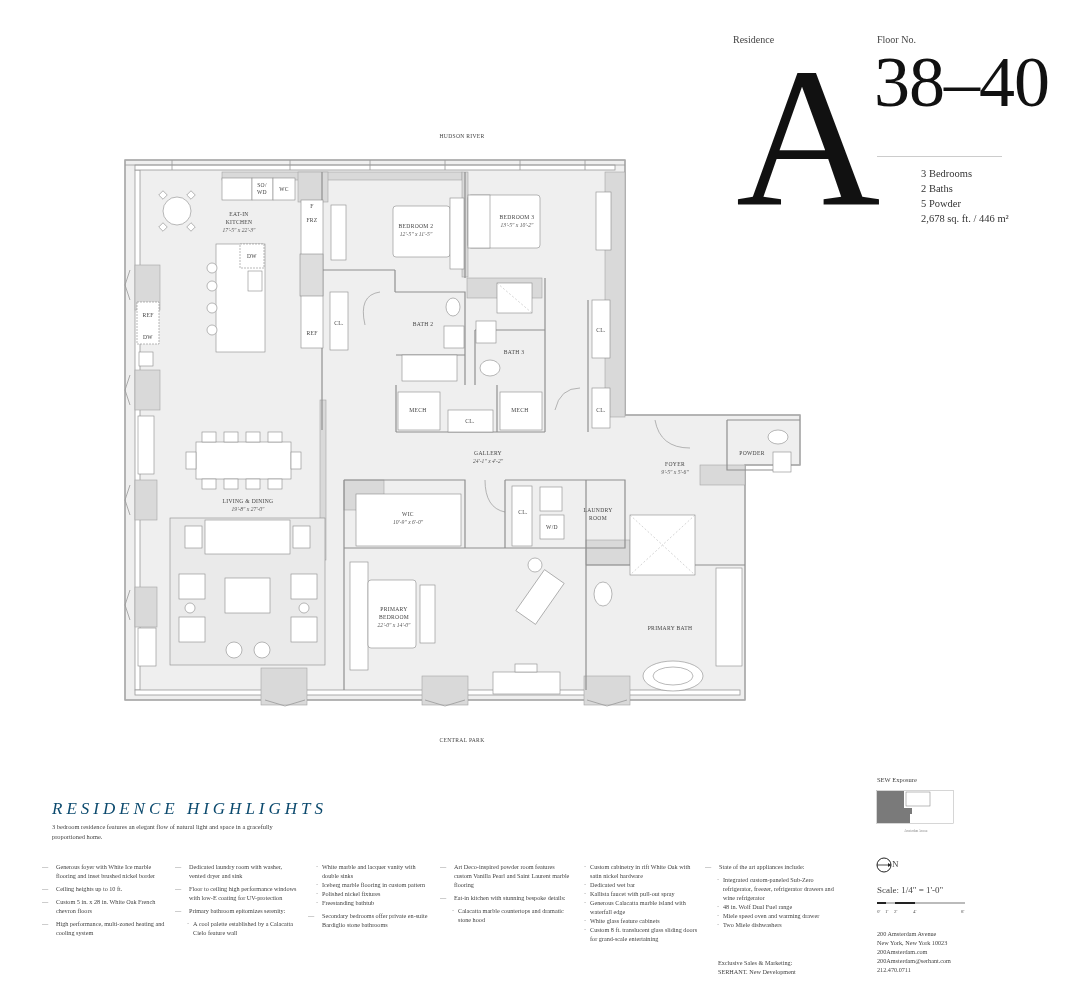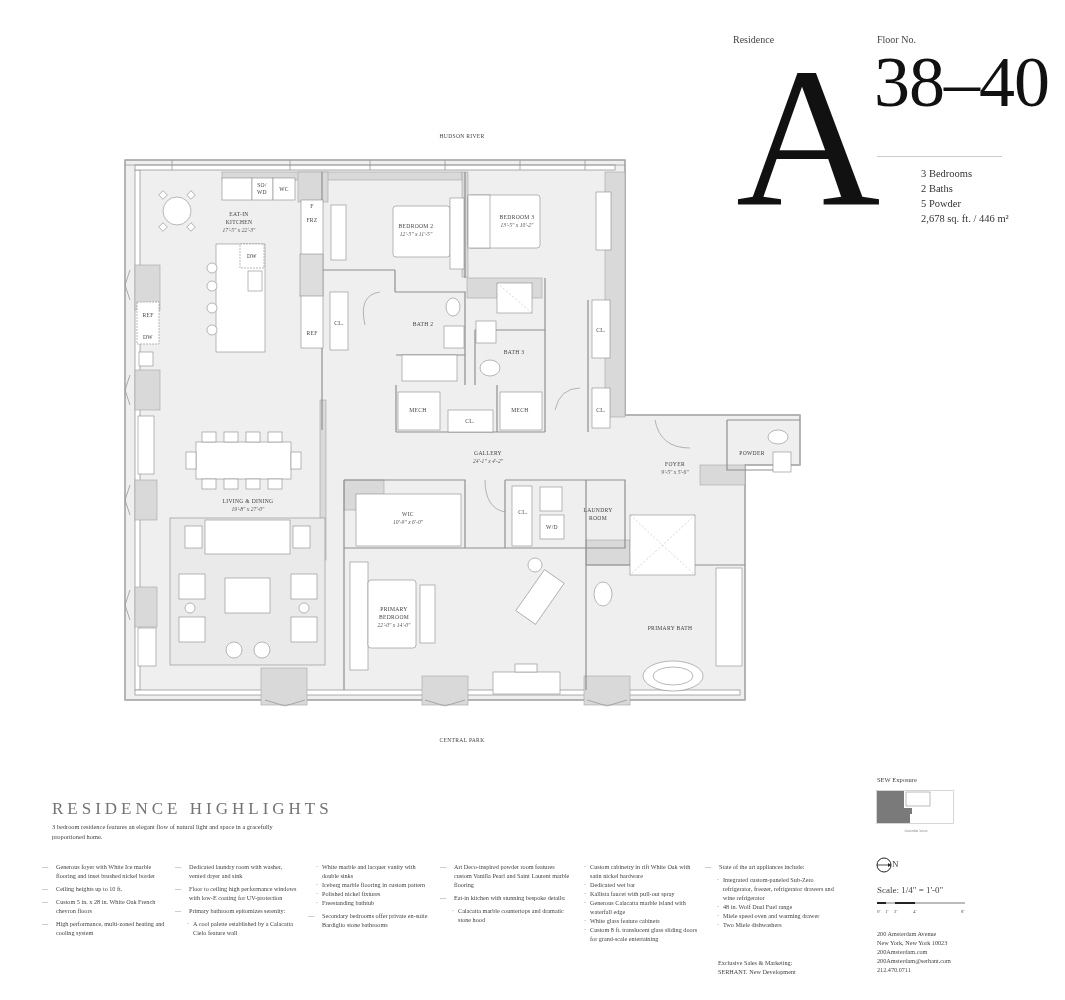--- a/index.html
+++ b/index.html
@@ -6,21 +6,21 @@
   body{width:1065px;height:1000px;position:relative;overflow:hidden;font-family:"DejaVu Serif","Liberation Serif",serif;color:#2a2a2a;}
   .abs{position:absolute;}
   .small-label{font-size:10px;color:#444;font-family:"Liberation Serif",serif;}
   .big-A{font-family:"Liberation Serif",serif;font-size:200px;line-height:170px;font-weight:400;color:#111;}
   .floor-num{font-family:"Liberation Serif",serif;font-size:72px;line-height:60px;color:#111;letter-spacing:-1px;}
   .stats div{font-size:10.5px;line-height:15px;font-family:"Liberation Serif",serif;color:#333;}
   .rule{height:1px;background:#ccc;}
   .plan svg{display:block;}
   .rl{font-family:"Liberation Serif",serif;font-size:5.6px;fill:#444;letter-spacing:.3px;text-anchor:middle;}
   .rd{font-family:"Liberation Serif",serif;font-size:5.6px;fill:#555;font-style:italic;text-anchor:middle;}
-  .hl-title{font-family:"Liberation Serif",serif;font-size:17px;letter-spacing:4px;color:#737373;}
+  .hl-title{font-family:"Liberation Serif",serif;font-size:17px;letter-spacing:4px;color:#0c4a6e;font-style:italic;}
   .hl-intro{font-size:6.4px;line-height:10px;color:#444;font-family:"Liberation Serif",serif;width:240px;}
   .col{position:absolute;top:862px;font-family:"Liberation Serif",serif;font-size:6.2px;line-height:9px;color:#444;}
   .col ul{list-style:none;margin:0;padding:0;}
   .col li{position:relative;padding-left:14px;margin-bottom:4px;}
   .col li.d::before{content:"—";position:absolute;left:0;color:#666;}
   .col li.s{padding-left:18px;margin-bottom:0;}
   .col li.s::before{content:"·";position:absolute;left:12px;}
   .col li.sd{padding-left:4px;margin-bottom:0;}
   .col li.sd::before{content:"·";position:absolute;left:-2px;}
   .contact div{font-size:6.2px;line-height:9px;color:#444;font-family:"Liberation Serif",serif;}

